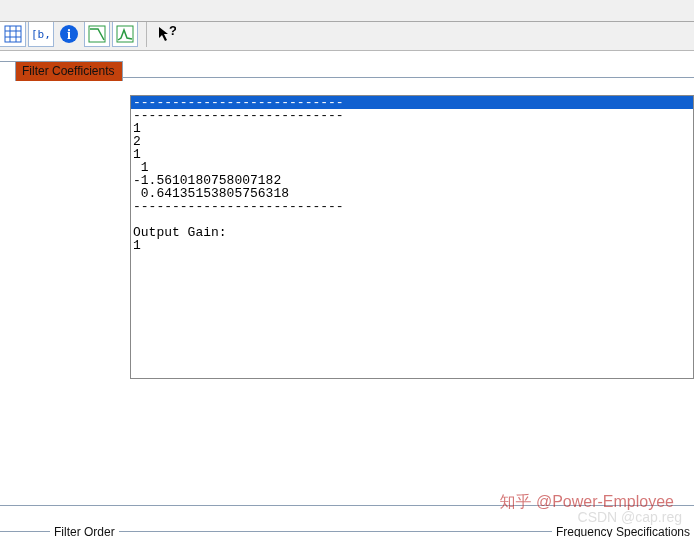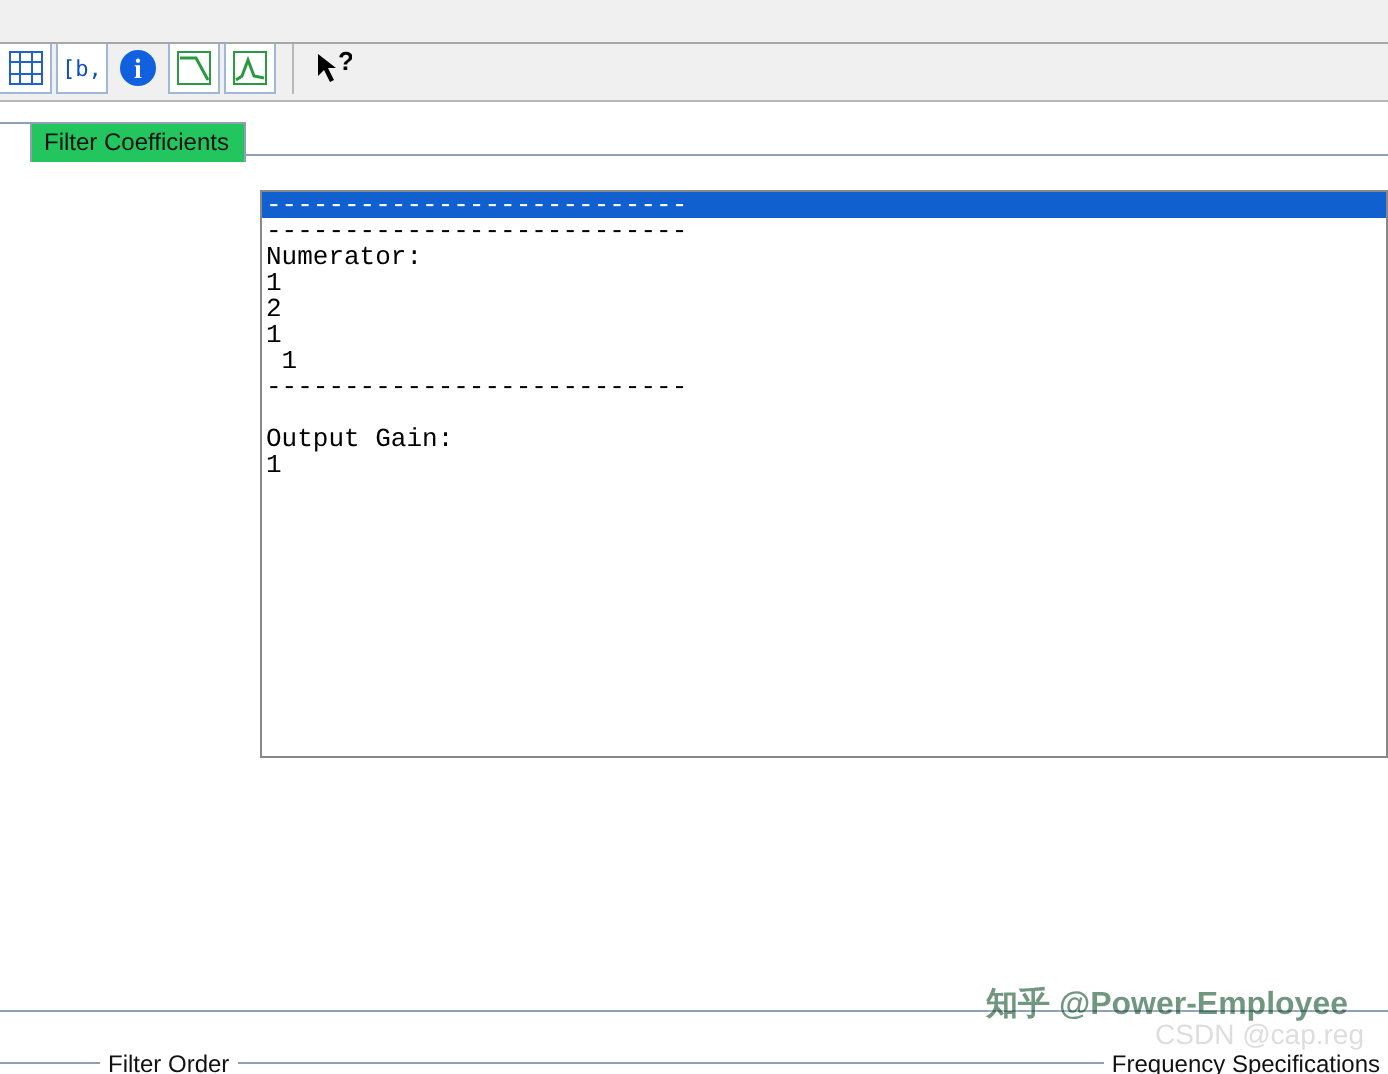--- a/index.html
+++ b/index.html
@@ -63,21 +63,21 @@
     width: 16px; height: 20px;
     border-top: 1px solid #8ea0b5;
     border-right: 1px solid #8ea0b5;
     background: #fff;
     position: relative;
     z-index: 2;
   }
   .tab-active {
     height: 20px;
     padding: 2px 8px 0 6px;
-    background: #22c55e;
+    background: #c2410c;
     border-top: 1px solid #8ea0b5;
     border-left: 1px solid #8ea0b5;
     border-right: 1px solid #8ea0b5;
     margin-left: -1px;
     position: relative;
     z-index: 2;
   }
   .content-wrap {
     padding: 10px 0 0 130px;
   }
@@ -137,22 +137,22 @@
     background: #fff;
     padding: 0 4px;
     font-size: 12px;
     color: #111;
   }
   .watermark1 {
     position: absolute;
     right: 20px;
     bottom: 24px;
     font-size: 16px;
-    font-weight: 700;
-    color: #14532d;
+    font-weight: 400;
+    color: #b91c1c;
     opacity: 0.6;
     font-family: Arial, sans-serif;
     text-shadow: 0 0 2px #fff;
     pointer-events: none;
   }
   .watermark2 {
     position: absolute;
     right: 12px;
     bottom: 12px;
     font-size: 14px;
@@ -214,25 +214,26 @@
   <div class="tab-stub-left"></div>
   <div class="tab-active">
     <span>Filter Coefficients</span>
   </div>
 </div>
 
 <div class="content-wrap">
   <div class="output-box">
     <span class="hl">---------------------------</span>
     <span class="line">---------------------------</span>
-    <span class="line">Numerator:</span>
     <span class="line">1</span>
     <span class="line">2</span>
     <span class="line">1</span>
     <span class="line"> 1</span>
+    <span class="line">-1.5610180758007182</span>
+    <span class="line"> 0.64135153805756318</span>
     <span class="line">---------------------------</span>
     <span class="line"></span>
     <span class="line">Output Gain:</span>
     <span class="line">1</span>
   </div>
 </div>
 
 <div class="bottom-bar">
   <div class="bottom-line2"></div>
   <div class="bottom-label-left">Filter Order</div>

